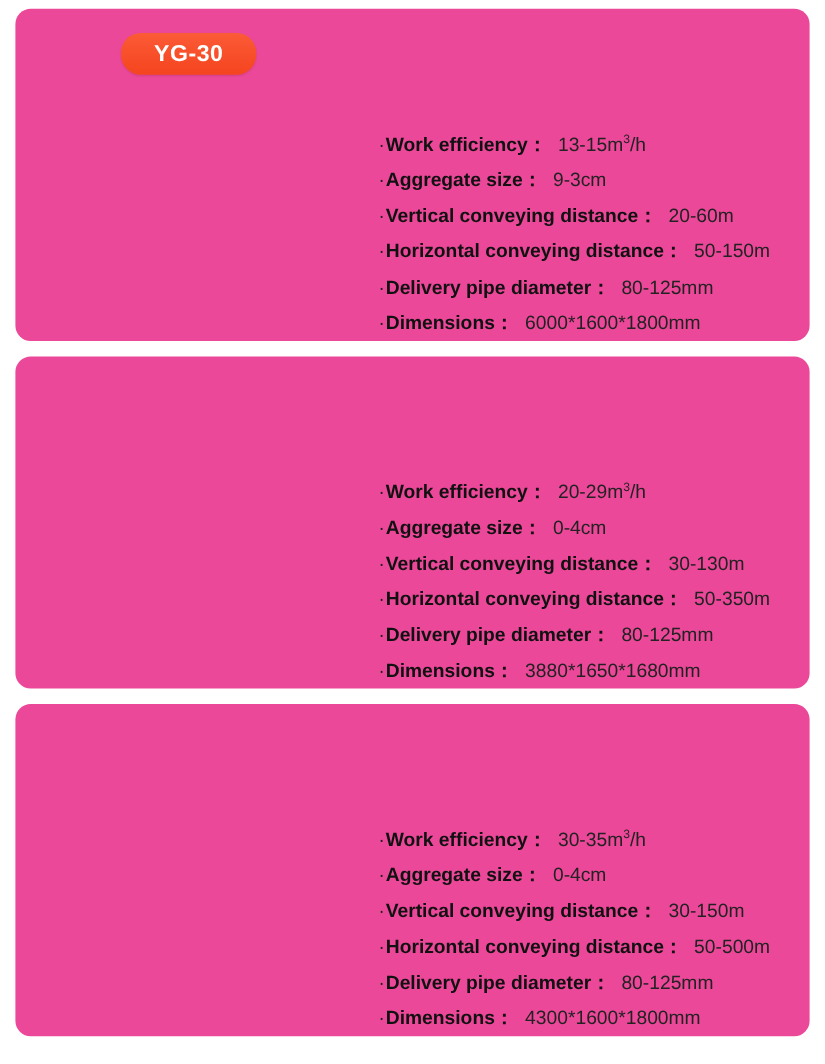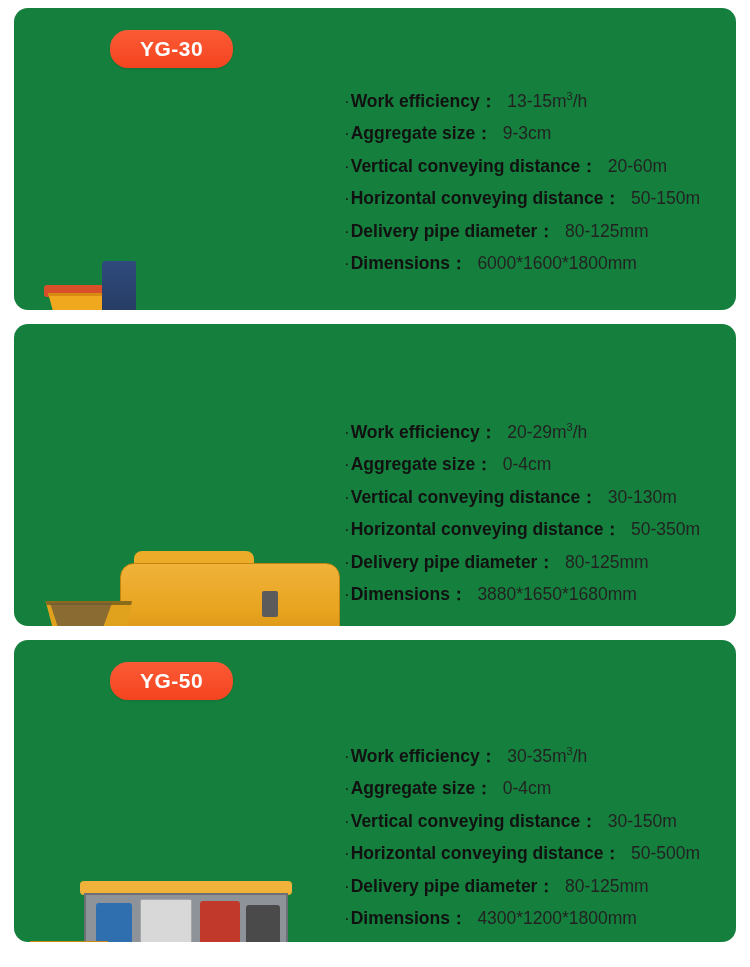--- a/index.html
+++ b/index.html
@@ -15,27 +15,27 @@
     width: 750px;
     height: 967px;
     padding: 8px 14px 14px 14px;
     display: flex;
     flex-direction: column;
     gap: 14px;
     background: #ffffff;
   }
   .product-card {
     position: relative;
-    background: #15803d;
+    background: #ec4899;
     border-radius: 14px;
     height: 302px;
     overflow: hidden;
     display: flex;
     flex-direction: row;
-    align-items: center;
+    align-items: flex-end;
   }
   .badge {
     position: absolute;
     top: 22px;
     left: 96px;
     background: #f94f2e;
     background: linear-gradient(180deg,#fb5b36 0%, #f4441f 100%);
     color: #fff;
     font-size: 21px;
     font-weight: bold;
@@ -385,21 +385,20 @@
       <div class="spec-line">
         <span class="dot">·</span>
         <span class="spec-label">Dimensions</span>
         <span class="spec-colon">：</span>
         <span class="spec-value">3880*1650*1680mm</span>
       </div>
     </div>
   </div>
 
   <div class="product-card card-3">
-    <div class="badge">YG-50</div>
 
     <div class="img-wrap">
       <div class="machine m50">
         <div class="roof"></div>
         <div class="frame"></div>
         <div class="eng1"></div>
         <div class="eng2"></div>
         <div class="eng3"></div>
         <div class="eng4"></div>
         <div class="chassis"></div>
@@ -439,18 +438,18 @@
       <div class="spec-line">
         <span class="dot">·</span>
         <span class="spec-label">Delivery pipe diameter</span>
         <span class="spec-colon">：</span>
         <span class="spec-value">80-125mm</span>
       </div>
       <div class="spec-line">
         <span class="dot">·</span>
         <span class="spec-label">Dimensions</span>
         <span class="spec-colon">：</span>
-        <span class="spec-value">4300*1200*1800mm</span>
+        <span class="spec-value">4300*1600*1800mm</span>
       </div>
     </div>
   </div>
 
 </div>
 
 </body></html>

